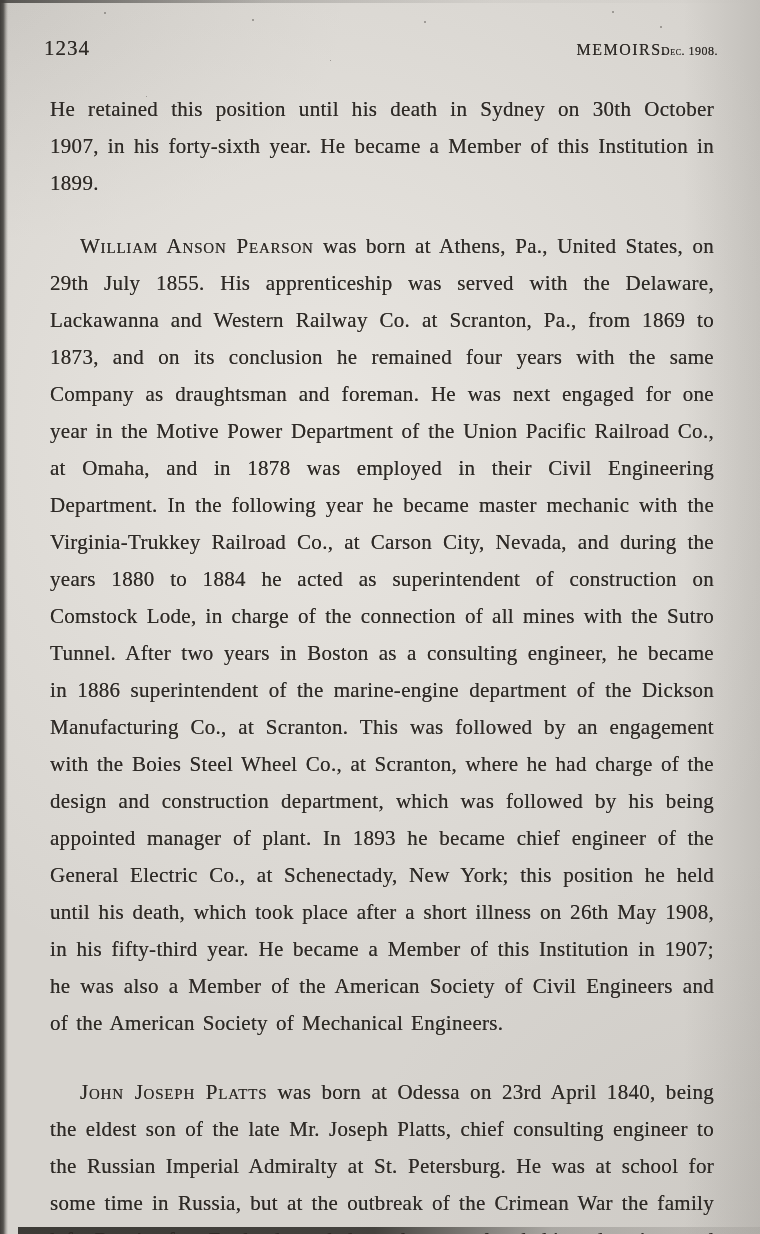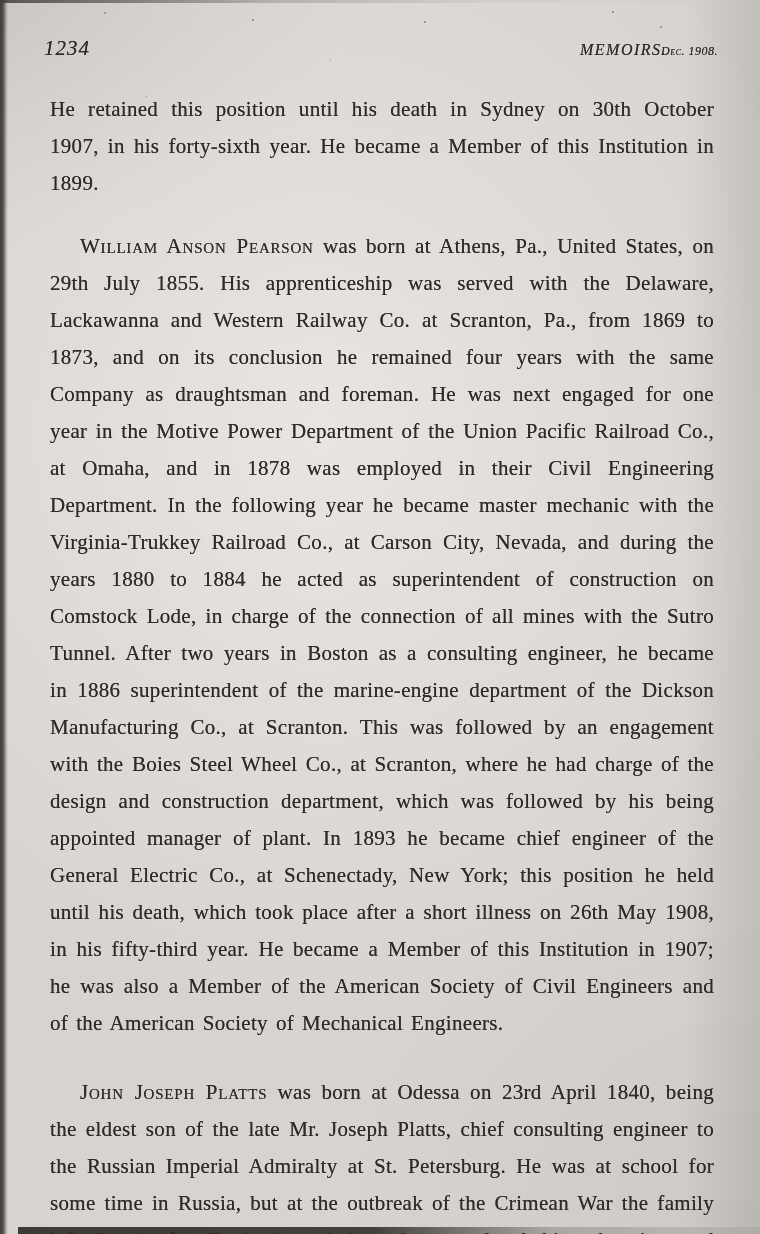--- a/index.html
+++ b/index.html
@@ -46,21 +46,20 @@
     border-radius: 50%;
     background: rgba(75,70,64,0.55);
     pointer-events: none;
   }
   
   .header {
     position: relative;
     display: flex;
     align-items: baseline;
     padding: 36px 42px 0 44px;
-    font-style: italic;
   }
   .page-number {
     font-size: 21px;
     letter-spacing: 1px;
     flex: 0 0 auto;
   }
   .running-title {
     flex: 1 1 auto;
     text-align: right;
     font-size: 16px;

